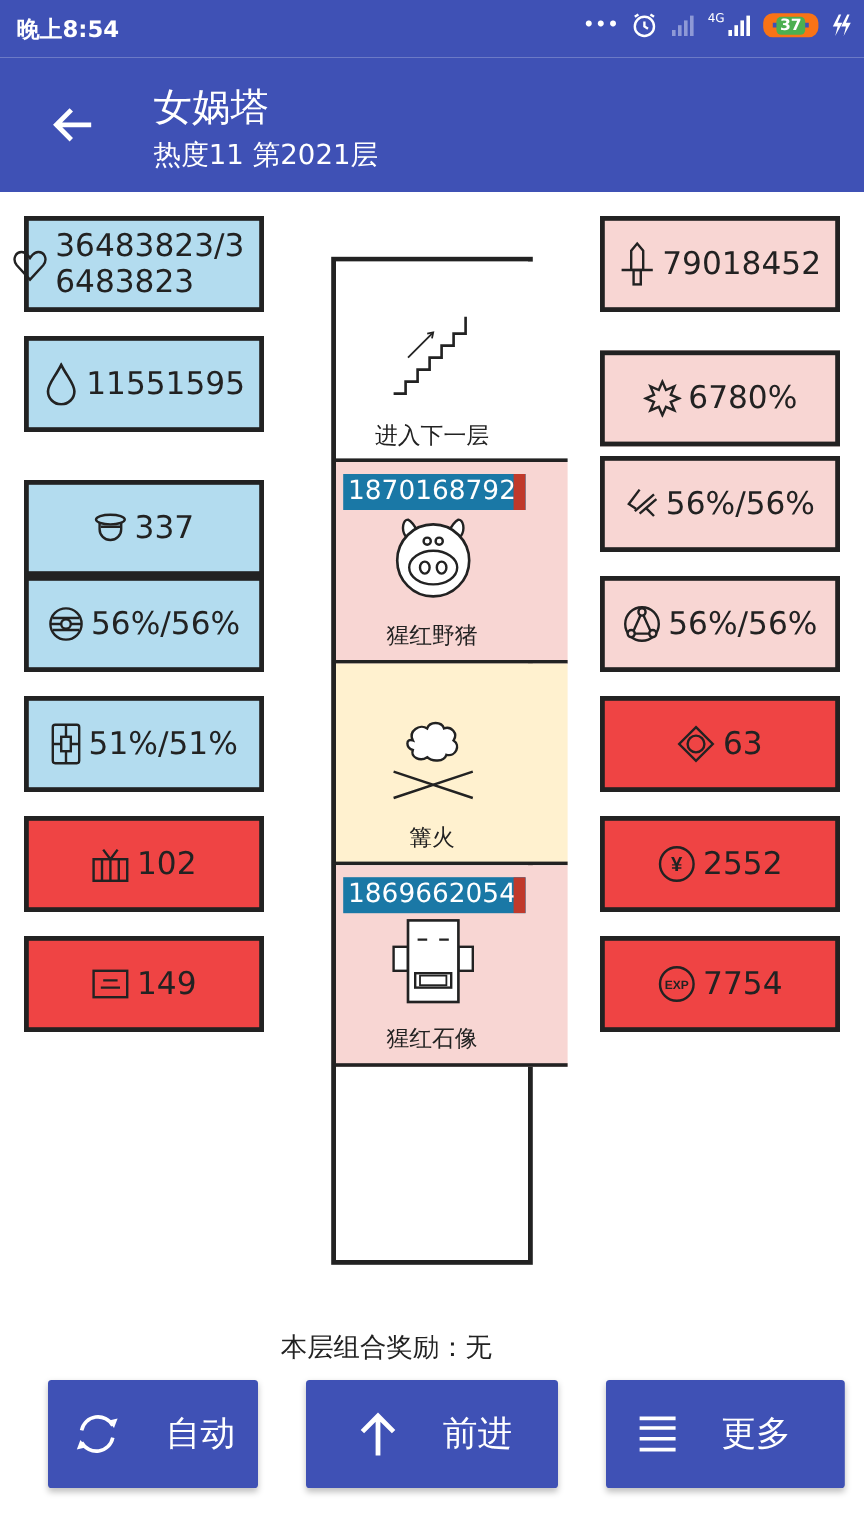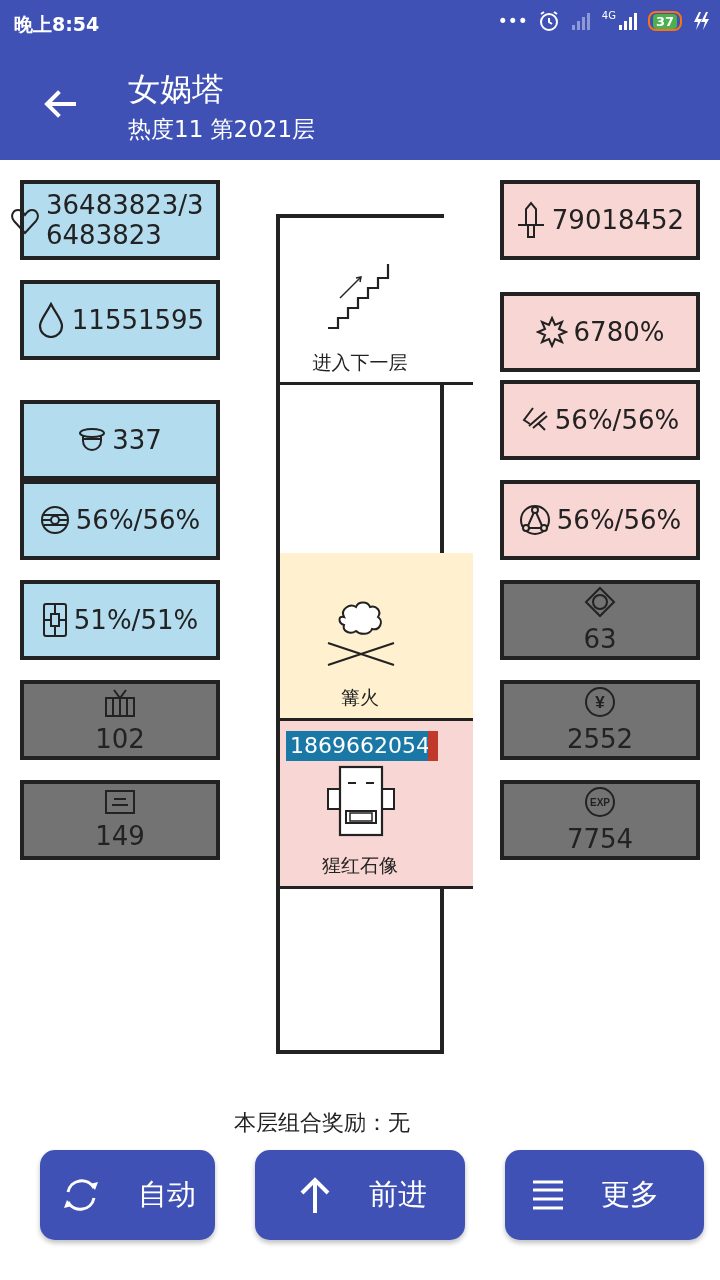--- a/index.html
+++ b/index.html
@@ -2,48 +2,48 @@
 <html><head>
 <meta charset="utf-8">
 <style>
   * { box-sizing: border-box; margin: 0; padding: 0; }
   html, body { width: 720px; height: 1280px; background: #ffffff; overflow: hidden; }
   body { font-family: "DejaVu Sans", "Liberation Sans", sans-serif; color: #222; position: relative; }
 
   .statusbar { position: absolute; left: 0; top: 0; width: 720px; height: 48px; background: #3f51b5; color: #fff; }
   .statusbar .time { position: absolute; left: 14px; top: 12px; font-size: 19px; font-weight: bold; }
   .statusbar .icons { position: absolute; right: 10px; top: 10px; display: flex; align-items: center; gap: 10px; font-size: 17px; }
-  .battery { display: inline-flex; align-items: center; border: 2px solid #f97316; border-radius: 8px; padding: 0 3px; height: 20px; font-size: 13px; font-weight: bold; position: relative; }
+  .battery { display: inline-flex; align-items: center; border: 8px solid #f97316; border-radius: 8px; padding: 0 3px; height: 20px; font-size: 13px; font-weight: bold; position: relative; }
   .battery .fill { background: #4caf50; border-radius: 4px; padding: 0 3px; color: #fff; }
 
   .appbar { position: absolute; left: 0; top: 48px; width: 720px; height: 112px; background: #3f51b5; color: #fff; }
   .appbar .back { position: absolute; left: 40px; top: 36px; width: 40px; height: 40px; cursor: pointer; }
   .appbar .title { position: absolute; left: 128px; top: 20px; font-size: 32px; }
   .appbar .subtitle { position: absolute; left: 128px; top: 66px; font-size: 23px; }
 
   .stat { position: absolute; width: 200px; height: 80px; border: 4px solid #222; display: flex; align-items: center; justify-content: center; font-size: 26px; gap: 6px; }
   .stat.blue { background: #b3dcef; }
   .stat.pink { background: #f8d6d3; }
-  .stat.cream { background: #737373; flex-direction: column; }
+  .stat.cream { background: #ef4444; }
   .stat svg { flex: 0 0 auto; }
   .stat .val { white-space: nowrap; }
   .stat.hp { justify-content: flex-start; padding-left: 22px; }
   .stat.hp .val { white-space: normal; line-height: 30px; font-size: 26px; word-break: break-all; width: 176px; }
   .stat.hp .hp-icon { position: absolute; left: -14px; top: 24px; }
 
   .tower { position: absolute; left: 276px; top: 214px; width: 168px; height: 840px; border: 4px solid #222; background: #fff; }
   .cell { position: absolute; left: 0; width: 193px; border-bottom: 3px solid #222; }
   .cell .label { position: absolute; left: 0; width: 160px; text-align: center; font-size: 19px; color: #222; }
   .cell .hpbar { position: absolute; left: 6px; top: 10px; width: 152px; height: 30px; background: #1a78a6; color: #fff; font-size: 22px; line-height: 30px; padding-left: 4px; overflow: hidden; white-space: nowrap; }
   .cell .hpbar .red { position: absolute; right: 0; top: 0; width: 10px; height: 30px; background: #c0392b; }
   .cell svg { position: absolute; }
 
   .combo { position: absolute; left: 0; top: 1108px; width: 644px; text-align: center; font-size: 22px; color: #222; }
 
-  .btn { position: absolute; top: 1150px; height: 90px; background: #3f51b5; color: #fff; border-radius: 15px; box-shadow: 0 3px 5px rgba(0,0,0,0.25); display: flex; align-items: center; font-size: 29px; cursor: pointer; }
+  .btn { position: absolute; top: 1150px; height: 90px; background: #3f51b5; color: #fff; border-radius: 3px; box-shadow: 0 3px 5px rgba(0,0,0,0.25); display: flex; align-items: center; font-size: 29px; cursor: pointer; }
   .btn svg { margin-right: 36px; }
 </style>
 </head>
 <body>
 
 <div class="statusbar">
   <span class="time">晚上8:54</span>
   <div class="icons">
     <span>•••</span>
     <svg width="22" height="22" viewBox="0 0 22 22">
@@ -207,20 +207,33 @@
 
   <div class="cell" style="top:0;height:167px;background:#fff;">
     <svg style="left:46px;top:44px;" width="70" height="70" viewBox="0 0 70 70">
         <path d="M2 66h10v-10h10v-10h10v-10h10v-10h10v-10h10v-14" fill="none" stroke="#222" stroke-width="2.2"></path>
         <path d="M14 36l20-20" stroke="#222" stroke-width="1.5"></path>
         <path d="M30 16l5-1-1 5" fill="none" stroke="#222" stroke-width="1.5"></path>
       </svg>
     <div class="label" style="top:132px;">进入下一层</div>
   </div>
 
+  <div class="cell" style="top:167px;height:168px;background:#f8d6d3;">
+    <div class="hpbar"><span>1870168792</span><span class="red"></span></div>
+    <svg style="left:46px;top:44px;" width="70" height="70" viewBox="0 0 70 70">
+        <path d="M12 18c-4-6-2-14 2-14 4 2 6 6 8 10M58 18c4-6 2-14-2-14-4 2-6 6-8 10" fill="#fff" stroke="#222" stroke-width="2"></path>
+        <circle cx="35" cy="38" r="30" fill="#fff" stroke="#222" stroke-width="2.2"></circle>
+        <circle cx="30" cy="22" r="3" fill="none" stroke="#222" stroke-width="2"></circle>
+        <circle cx="40" cy="22" r="3" fill="none" stroke="#222" stroke-width="2"></circle>
+        <ellipse cx="35" cy="44" rx="20" ry="14" fill="none" stroke="#222" stroke-width="2"></ellipse>
+        <ellipse cx="28" cy="44" rx="4" ry="5" fill="none" stroke="#222" stroke-width="2"></ellipse>
+        <ellipse cx="42" cy="44" rx="4" ry="5" fill="none" stroke="#222" stroke-width="2"></ellipse>
+      </svg>
+    <div class="label" style="top:132px;">猩红野猪</div>
+  </div>
 
   <div class="cell" style="top:335px;height:168px;background:#fff1cf;">
     <svg style="left:46px;top:44px;" width="70" height="70" viewBox="0 0 70 70">
         <path d="M18 20c-4-8 6-14 12-10 2-6 12-6 14 0 6-2 12 4 8 10 6 4 2 14-6 12-2 6-12 6-16 2-6 4-14 0-12-6-6-2-6-10 0-8z" fill="#fff" stroke="#222" stroke-width="2"></path>
         <path d="M2 46l66 22M68 46L2 68" stroke="#222" stroke-width="2"></path>
       </svg>
     <div class="label" style="top:132px;">篝火</div>
   </div>
 
   <div class="cell" style="top:503px;height:168px;background:#f8d6d3;">

